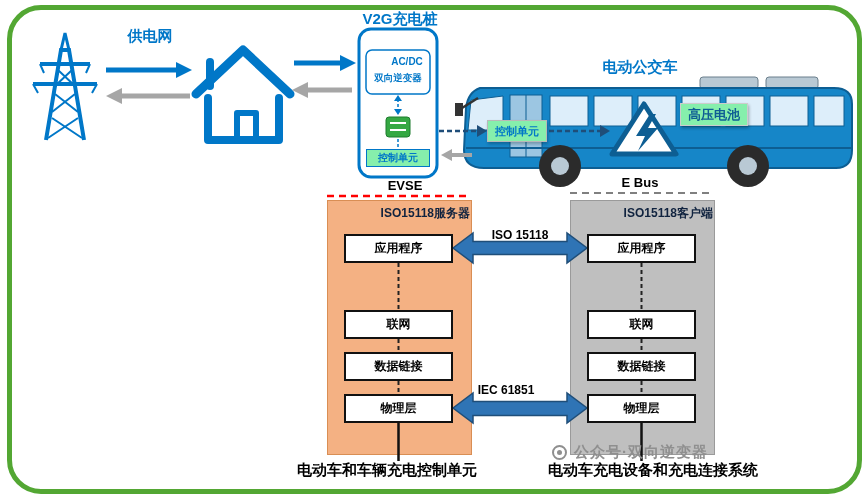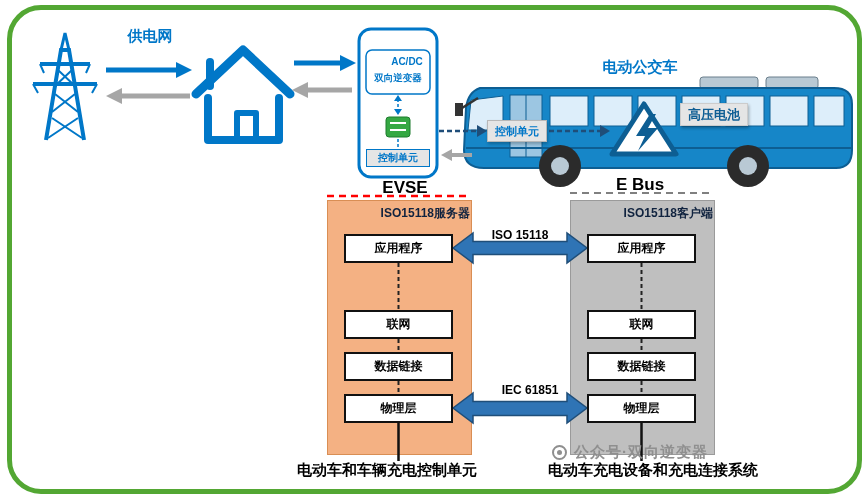--- a/index.html
+++ b/index.html
@@ -15,23 +15,23 @@
   .panel{position:absolute;top:200px;width:143px;height:253px;z-index:2;}
   .panel.orange{left:327px;background:#f4b183;border:1px solid #d98e54;}
   .panel.gray{left:570px;background:#bfbfbf;border:1px solid #9a9a9a;}
   .panel-title{position:absolute;top:205px;width:143px;text-align:right;
     font-size:12px;font-weight:bold;color:#10233f;z-index:4;}
   .lb{position:absolute;width:109px;height:29px;background:#fff;border:2px solid #111;
     display:flex;align-items:center;justify-content:center;font-size:12px;font-weight:bold;
     color:#000;z-index:4;box-sizing:border-box;}
   .blue-title{position:absolute;color:#0077c8;font-weight:bold;font-size:15px;text-align:center;z-index:4;}
   .proto-label{position:absolute;width:100px;text-align:center;font-size:12px;font-weight:bold;color:#000;z-index:5;}
-  .section-label{position:absolute;font-size:17px;font-weight:bold;color:#000;text-align:center;z-index:4;}
+  .section-label{position:absolute;font-size:13px;font-weight:bold;color:#000;text-align:center;z-index:4;}
   .caption{position:absolute;top:461px;font-size:15px;font-weight:bold;color:#000;text-align:center;z-index:4;}
-  .whitebox{position:absolute;background:#e5e5e5;display:flex;align-items:center;justify-content:center;
+  .whitebox{position:absolute;background:#86efac;display:flex;align-items:center;justify-content:center;
     z-index:4;box-sizing:border-box;}
   .busctrl{left:487px;top:120px;width:60px;height:22px;border:1px solid #b8b8b8;
     color:#0077c8;font-weight:bold;font-size:11px;box-shadow:1px 2px 3px rgba(0,0,0,.25);}
   .battery{left:680px;top:103px;width:68px;height:23px;border:1px solid #ccc;
     color:#0f5e94;font-weight:bold;font-size:13px;box-shadow:1px 2px 3px rgba(0,0,0,.3);}
   .pilectrl{left:366px;top:149px;width:64px;height:18px;border:1.5px solid #0077c8;
     color:#0077c8;font-weight:bold;font-size:10px;}
   .inv-line{position:absolute;width:64px;left:366px;text-align:center;color:#0077c8;z-index:4;}
   .watermark{position:absolute;left:574px;top:443px;color:#8f8f8f;font-size:15px;
     font-weight:bold;letter-spacing:1px;z-index:6;}
@@ -147,20 +147,21 @@
     </g>
 
     <g fill="#2f74b5" stroke="#1f4e79" stroke-width="1.5">
       <polygon points="453,248 473,233 473,241.5 567,241.5 567,233 587,248 567,263 567,254.5 473,254.5 473,263"></polygon>
       <polygon points="453,408 473,393 473,401.5 567,401.5 567,393 587,408 567,423 567,415.5 473,415.5 473,423"></polygon>
     </g>
   </svg>
 
   <div class="blue-title" style="left:110px;top:27px;width:80px;">供电网</div>
 
+  <div class="blue-title" style="left:345px;top:10px;width:110px;">V2G充电桩</div>
 
   <div class="inv-line" style="top:56px;font-size:10px;font-weight:bold;margin-left:9px;">AC/DC</div>
   <div class="inv-line" style="top:72px;font-size:9.5px;font-weight:bold;">双向逆变器</div>
 
   <div class="whitebox pilectrl">控制单元</div>
 
   <div class="blue-title" style="left:570px;top:58px;width:140px;">电动公交车</div>
 
   <div class="whitebox busctrl">控制单元</div>
 
@@ -176,21 +177,21 @@
   <div class="lb" style="left:344px;top:310px;">联网</div>
   <div class="lb" style="left:344px;top:352px;">数据链接</div>
   <div class="lb" style="left:344px;top:394px;">物理层</div>
 
   <div class="lb" style="left:587px;top:234px;">应用程序</div>
   <div class="lb" style="left:587px;top:310px;">联网</div>
   <div class="lb" style="left:587px;top:352px;">数据链接</div>
   <div class="lb" style="left:587px;top:394px;">物理层</div>
 
   <div class="proto-label" style="left:470px;top:228px;">ISO 15118</div>
-  <div class="proto-label" style="left:480px;top:383px;">IEC 61851</div>
+  <div class="proto-label" style="left:456px;top:383px;">IEC 61851</div>
 
   <div class="caption" style="left:287px;width:200px;">电动车和车辆充电控制单元</div>
   <div class="caption" style="left:538px;width:230px;">电动车充电设备和充电连接系统</div>
 
   <div class="wm-icon"></div>
   <div class="watermark">公众号·双向逆变器</div>
 
 </div>
 
 </body></html>

